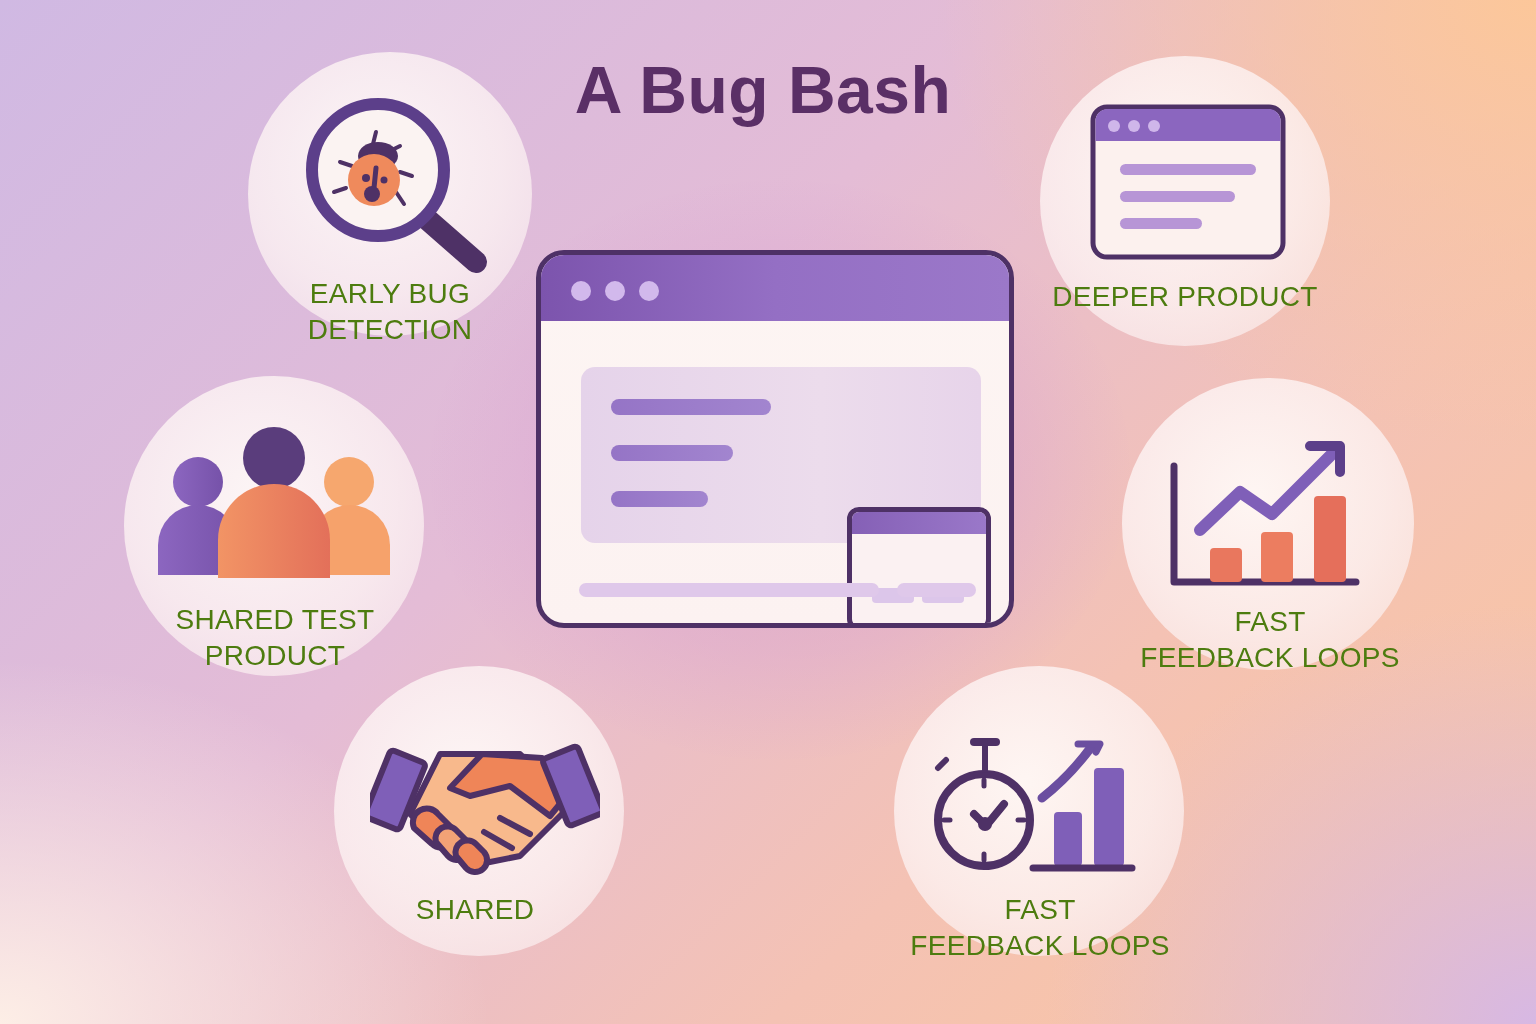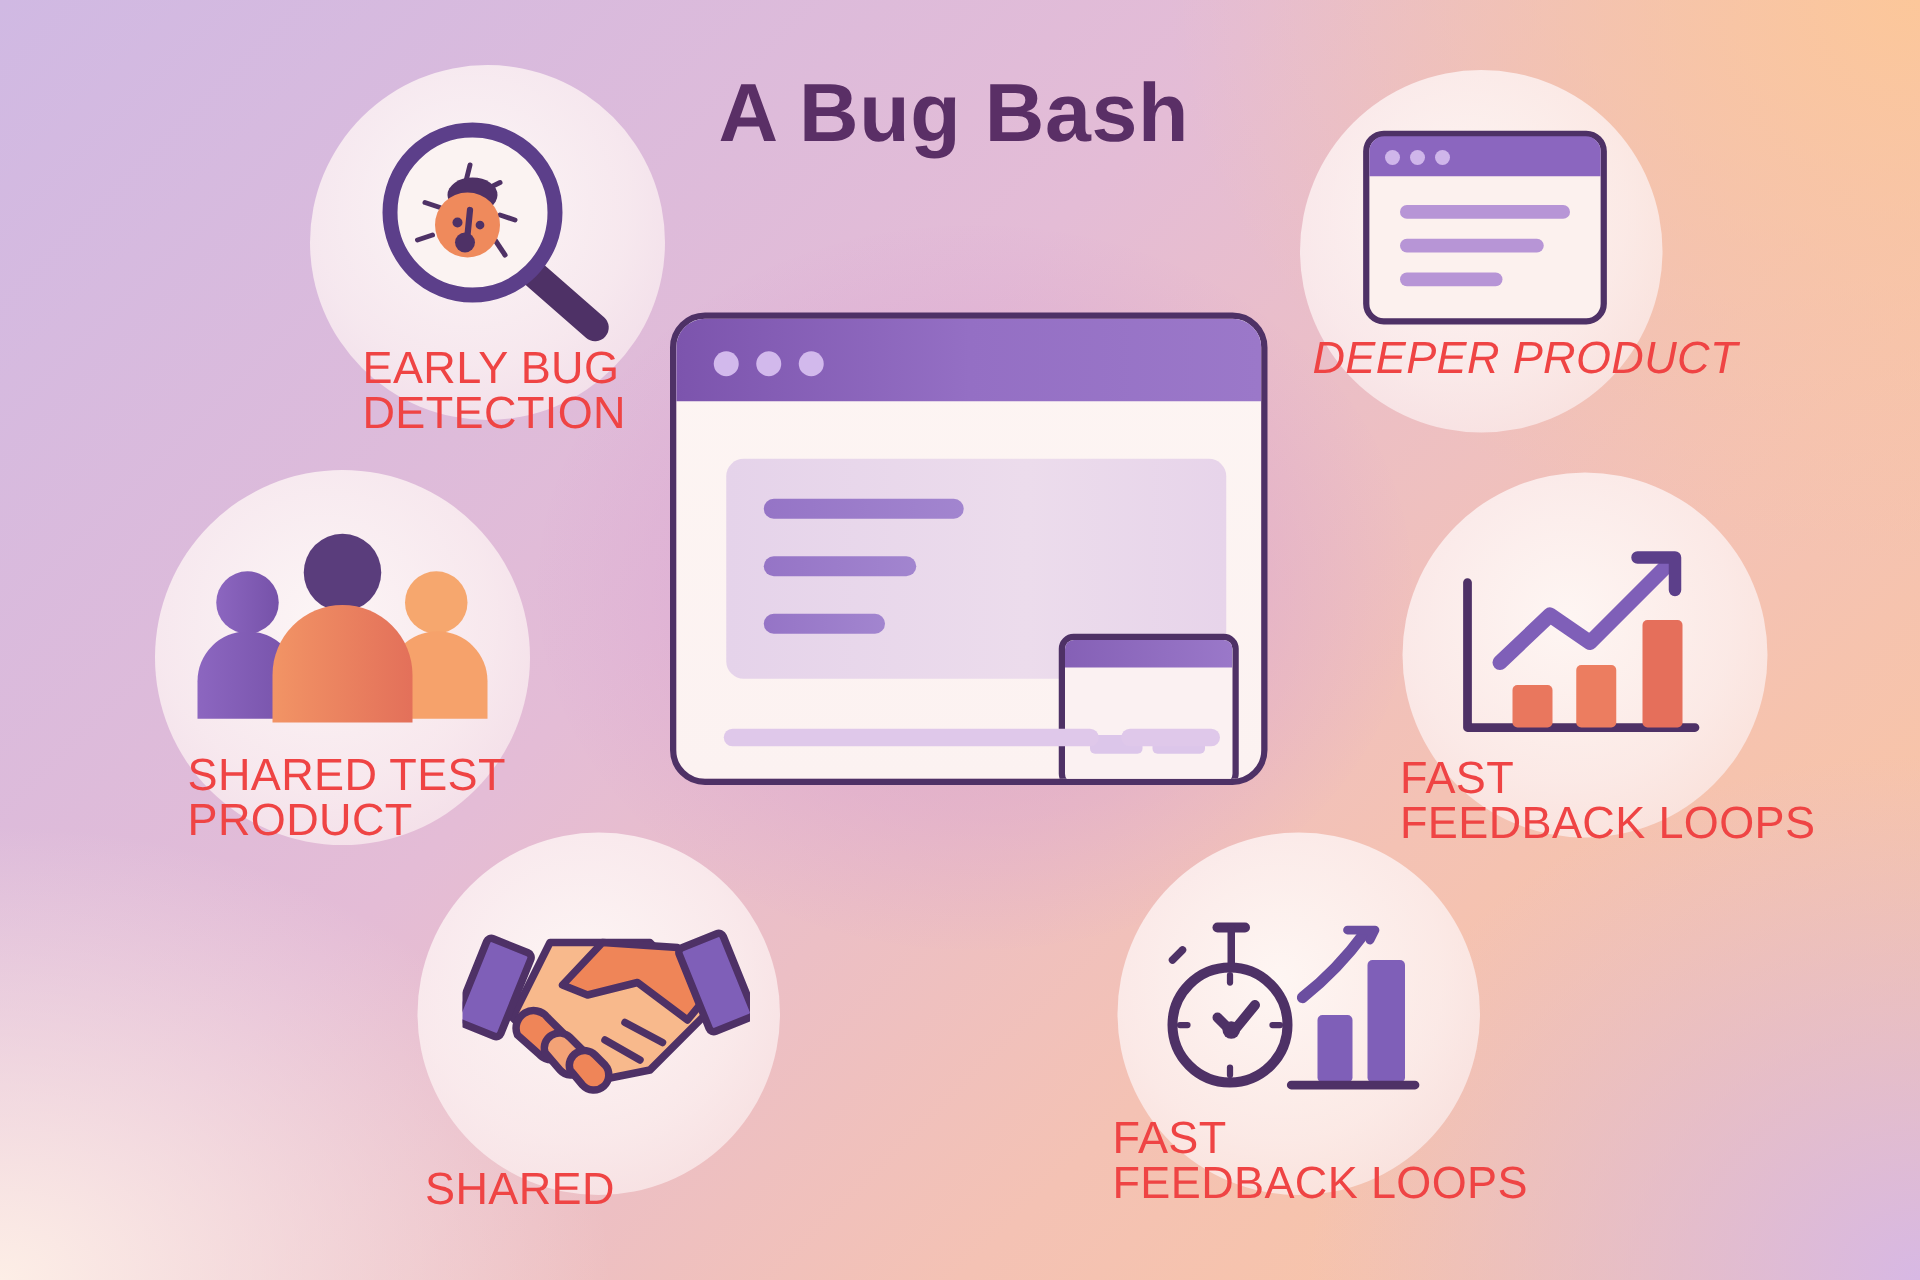--- a/index.html
+++ b/index.html
@@ -20,22 +20,22 @@
   .title {
     position: absolute; left: 0; width: 100%; top: 52px; text-align: center;
     font-size: 66px; font-weight: 700; color: #5a2f66; letter-spacing: 0.5px;
     left: -5px;
   }
   .circle {
     position: absolute; border-radius: 50%;
     background: radial-gradient(circle at 45% 40%, rgba(255,250,248,0.92) 0%, rgba(253,243,243,0.8) 55%, rgba(250,238,240,0.55) 100%);
   }
   .label {
-    position: absolute; color: #ef4444;
-    font-size: 36px; font-weight: 400; line-height: 36px; letter-spacing: 0.3px;
+    position: absolute; text-align: center; color: #4d7c0f;
+    font-size: 28px; font-weight: 400; line-height: 36px; letter-spacing: 0.3px;
     white-space: nowrap;
   }
   .label span { display: block; }
   .icon { position: absolute; }
 
   
   .browser {
     position: absolute; left: 536px; top: 250px; width: 478px; height: 378px;
     border: 5px solid #4e3166; border-radius: 28px; box-sizing: border-box;
     background: linear-gradient(180deg, #fdf5f3 0%, #fcf2f1 100%);
@@ -122,21 +122,21 @@
 <svg class="icon" style="left:1090px; top:104px;" width="196" height="156" viewBox="0 0 196 156">
   <rect x="3" y="3" width="190" height="150" rx="14" fill="#fcf1ee" stroke="#4e3166" stroke-width="5"></rect>
   <path d="M5.5 17 a12 12 0 0 1 12 -12 h161 a12 12 0 0 1 12 12 v20 h-185 z" fill="#8b66bf"></path>
   <circle cx="24" cy="22" r="6" fill="#cfb6ea"></circle>
   <circle cx="44" cy="22" r="6" fill="#cfb6ea"></circle>
   <circle cx="64" cy="22" r="6" fill="#cfb6ea"></circle>
   <rect x="30" y="60" width="136" height="11" rx="5.5" fill="#b795d6"></rect>
   <rect x="30" y="87" width="115" height="11" rx="5.5" fill="#b795d6"></rect>
   <rect x="30" y="114" width="82" height="11" rx="5.5" fill="#b795d6"></rect>
 </svg>
-<div class="label" style="left:1050px; top:268px; width:270px;font-style:italic;">
+<div class="label" style="left:1050px; top:279px; width:270px;">
   <span>DEEPER PRODUCT</span>
 </div>
 
 <div class="circle" style="left:124px; top:376px; width:300px; height:300px;"></div>
 <svg class="icon" style="left:150px; top:420px;" width="250" height="170" viewBox="0 0 250 170">
   <defs>
     <linearGradient id="gP" x1="0" x2="1">
         <stop offset="0" stop-color="#8c66c0"></stop>
         <stop offset="1" stop-color="#7652a9"></stop>
       </linearGradient>
@@ -178,21 +178,21 @@
     <path d="M80 64 L112 30 L172 34 L198 70 L180 92 L140 62 L100 72 Z" fill="#ef8558"></path>
     <path d="M44 104 a14 14 0 0 1 24 -14 l12 12 a12 12 0 0 1 -18 18 z" fill="#ef8558"></path>
     <path d="M66 118 a12 12 0 0 1 20 -12 l10 10 a12 12 0 0 1 -18 16 z" fill="#f3a276"></path>
     <path d="M86 132 a12 12 0 0 1 20 -12 l8 8 a12 12 0 0 1 -18 16 z" fill="#ef8558"></path>
     <line x1="130" y1="94" x2="160" y2="110"></line>
     <line x1="114" y1="108" x2="142" y2="124"></line>
     <rect x="6" y="30" width="38" height="72" rx="4" transform="rotate(22 25 66)" fill="#7f5fb8"></rect>
     <rect x="184" y="26" width="38" height="72" rx="4" transform="rotate(-22 203 62)" fill="#7f5fb8"></rect>
   </g>
 </svg>
-<div class="label" style="left:340px; top:892px; width:270px;margin-top:41px;">
+<div class="label" style="left:340px; top:892px; width:270px;">
   <span>SHARED</span>
 </div>
 
 <div class="circle" style="left:894px; top:666px; width:290px; height:290px;"></div>
 <svg class="icon" style="left:930px; top:728px;" width="210" height="150" viewBox="0 0 210 150">
   <g stroke="#4e3166" stroke-linecap="round" fill="none">
     <circle cx="54" cy="92" r="46" stroke-width="8"></circle>
     <line x1="44" y1="14" x2="66" y2="14" stroke-width="8"></line>
     <line x1="55" y1="14" x2="55" y2="42" stroke-width="6"></line>
     <line x1="8" y1="40" x2="16" y2="32" stroke-width="6"></line>

